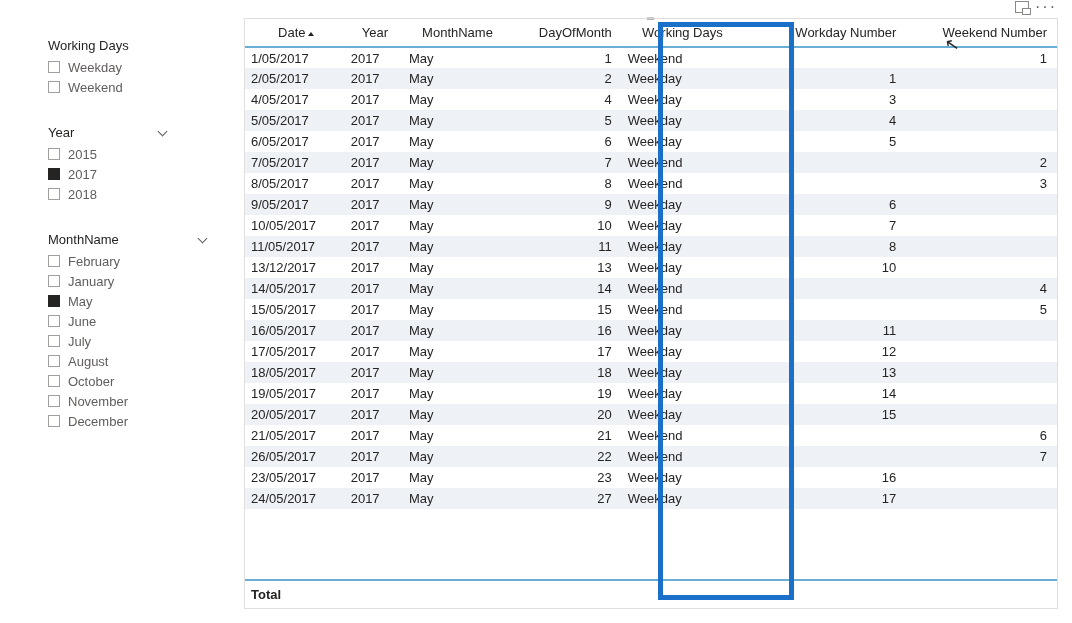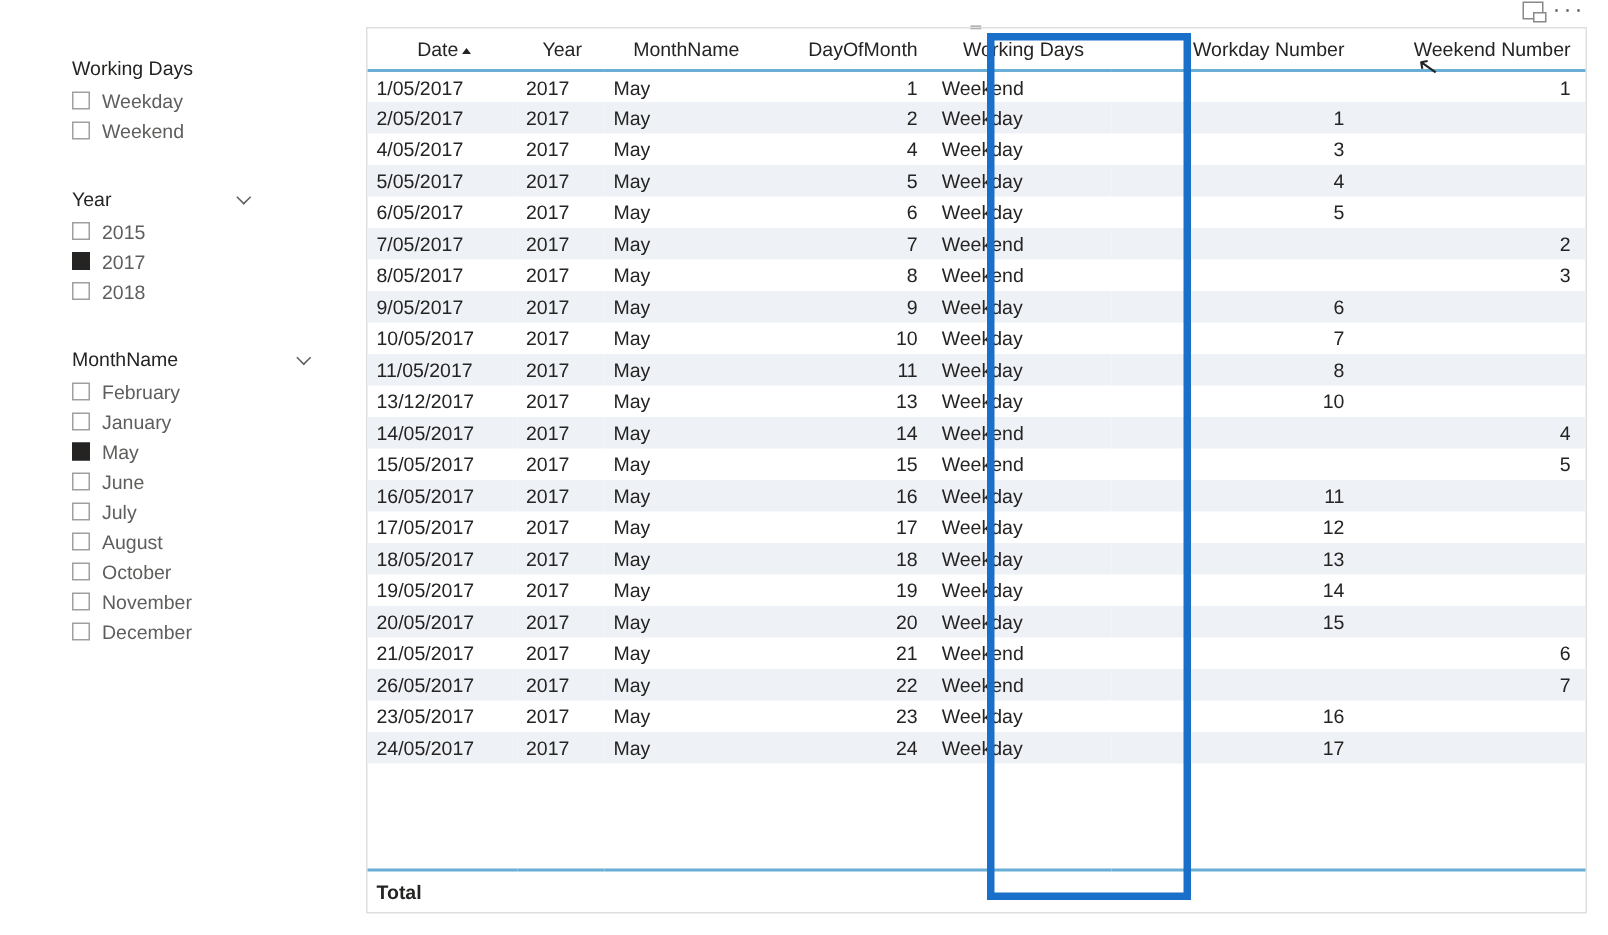--- a/index.html
+++ b/index.html
@@ -490,21 +490,21 @@
             <td>May</td>
             <td class="num">23</td>
             <td>Weekday</td>
             <td class="num">16</td>
             <td class="num"></td>
           </tr>
           <tr>
             <td>24/05/2017</td>
             <td>2017</td>
             <td>May</td>
-            <td class="num">24</td>
+            <td class="num">27</td>
             <td>Weekday</td>
             <td class="num">17</td>
             <td class="num"></td>
           </tr>
         </tbody>
     </table>
   </div>
   <table style="border-top:0">
     <colgroup>
       <col class="col-date">

